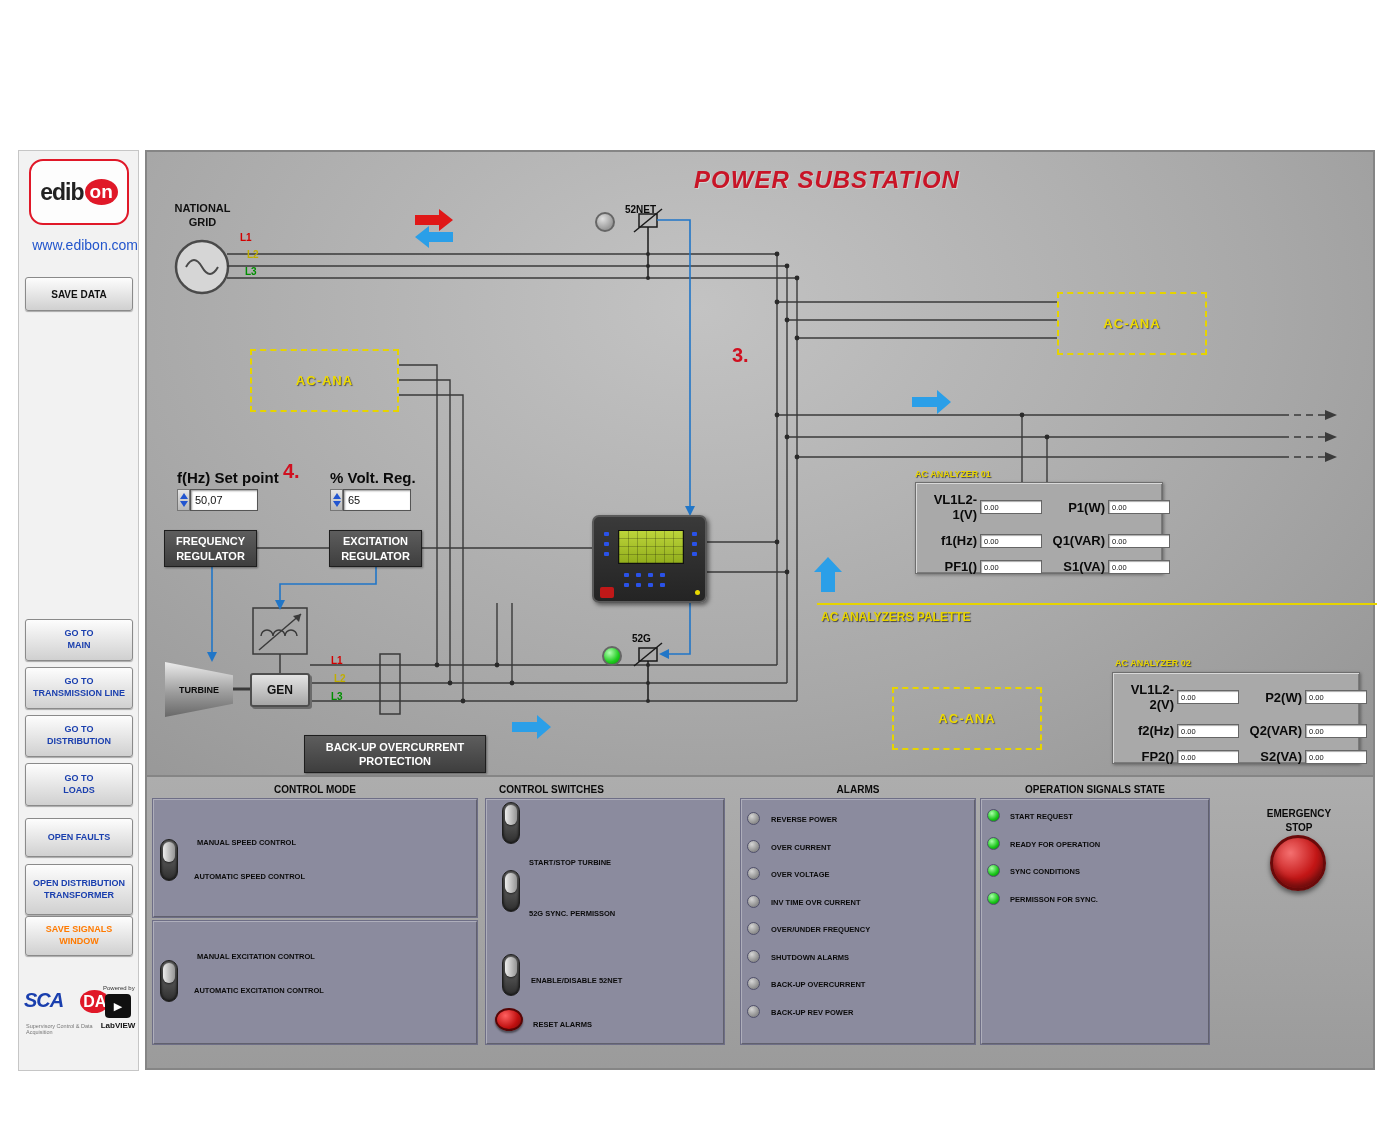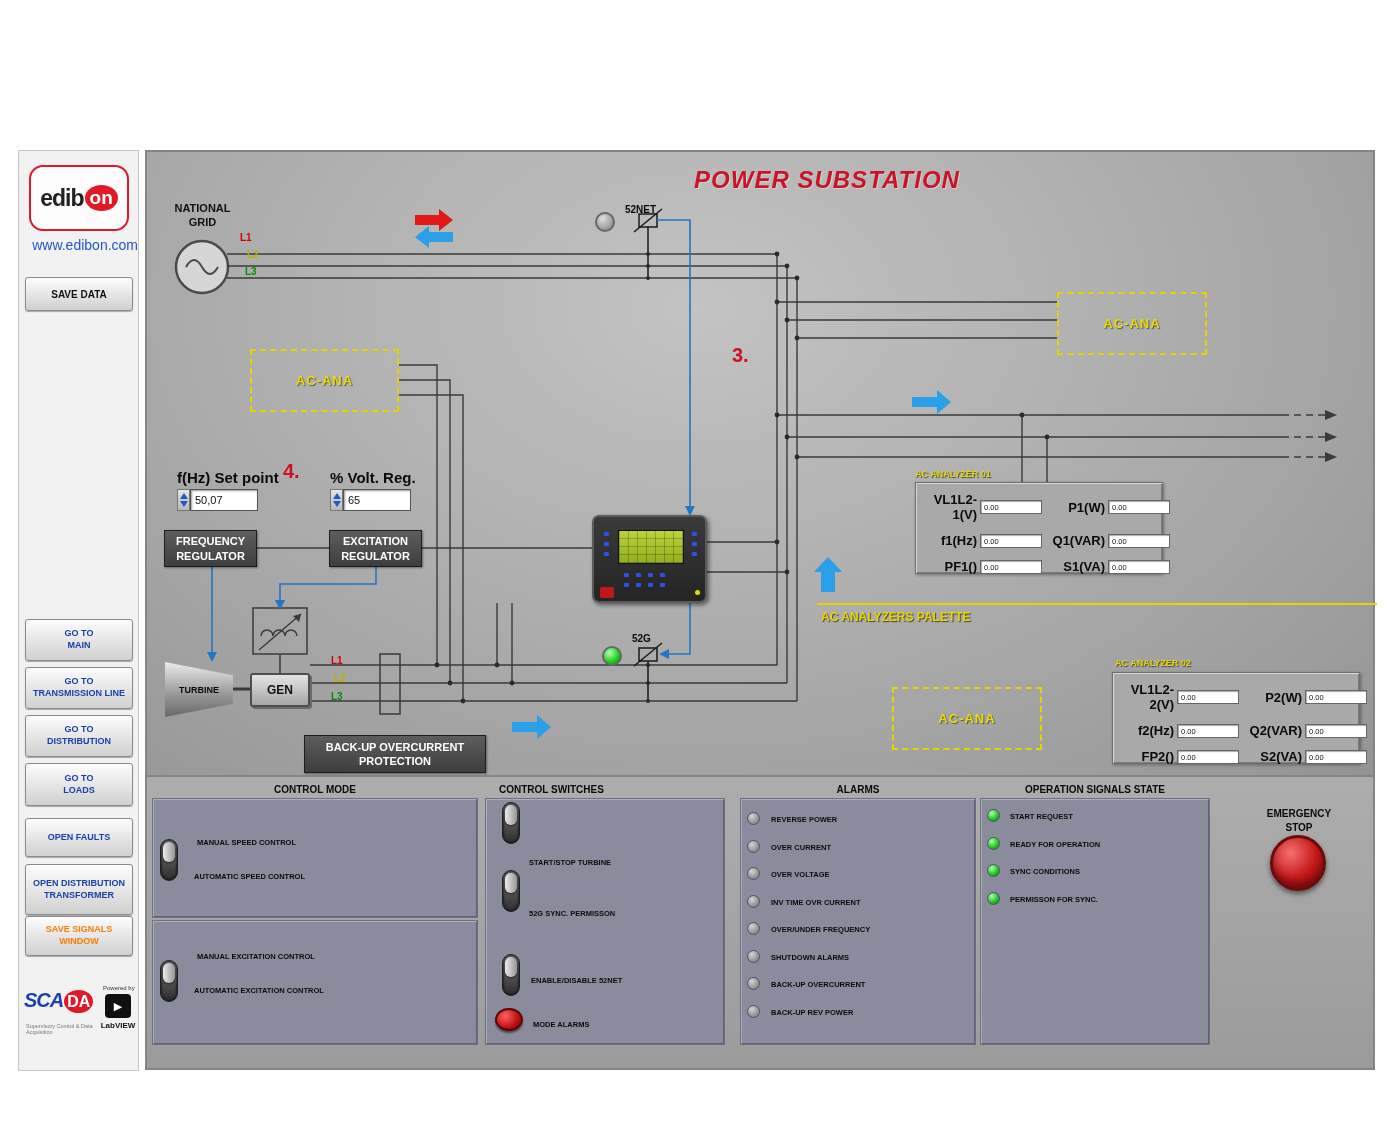--- a/index.html
+++ b/index.html
@@ -3,31 +3,31 @@
 <meta charset="utf-8">
 <style>
   *{margin:0;padding:0;box-sizing:border-box}
   html,body{background:#fff}
   body{font-family:"Liberation Sans",sans-serif;width:1393px;height:1125px;position:relative;overflow:hidden;color:#111}
   .abs{position:absolute}
   .pre{white-space:pre-line}
 
   
   #sidebar{left:18px;top:150px;width:121px;height:921px;background:#f2f2f2;border:1px solid #c6c6c6;position:absolute}
-  .logo-badge{left:10px;top:14px;width:100px;height:66px;border:2px solid #e01828;border-radius:14px;display:flex;align-items:center;justify-content:center;background:#fdfdfd}
+  .logo-badge{left:10px;top:8px;width:100px;height:66px;border:2px solid #e01828;border-radius:14px;display:flex;align-items:center;justify-content:center;background:#fdfdfd}
   .logo-prefix{font-size:23px;font-weight:bold;color:#222;letter-spacing:-1px}
   .logo-on{display:inline-block;background:#e01828;color:#fff;border-radius:50%;padding:2px 5px;font-size:19px;font-weight:bold;margin-left:1px}
   .website{top:86px;left:0;width:100%;text-align:right;font-size:14px;color:#2255cc}
   .btn{background:linear-gradient(#fdfdfd,#d0d0d0);border:1px solid #8a8a8a;border-radius:3px;box-shadow:0 1px 1px rgba(0,0,0,.3);display:flex;align-items:center;justify-content:center;text-align:center;cursor:pointer}
   .save{left:6px;top:126px;width:108px;height:34px;font-size:10px;font-weight:bold;color:#111}
   .nav{left:6px;width:108px;font-size:9px;font-weight:bold;color:#1a3fae;line-height:1.3;white-space:pre-line}
   .nav.orange{color:#ff7a00}
   .scada-wrap{left:5px;top:838px;width:76px}
   .scada-sca{font-size:20px;font-weight:bold;font-style:italic;color:#1a3fae;letter-spacing:-1px}
-  .scada-da{background:#e01828;color:#fff;border-radius:50%;font-size:16px;font-weight:bold;padding:3px 3px;margin-left:1px}
+  .scada-da{background:#e01828;color:#fff;border-radius:50%;font-size:16px;font-weight:bold;padding:3px 3px;margin-left:17px}
   .tagline{left:7px;top:872px;width:80px;font-size:5.5px;color:#777}
   .powered{left:84px;top:834px;font-size:6px;color:#333}
   .lv-box{left:86px;top:843px;width:26px;height:24px;background:#101010;border-radius:4px;color:#fff;display:flex;align-items:center;justify-content:center;font-size:11px}
   .lv-text{left:74px;top:870px;width:50px;text-align:center;font-size:8px;font-weight:bold;color:#111}
 
   
   #main{left:145px;top:150px;width:1230px;height:625px;background:radial-gradient(ellipse at 45% 25%,#c3c3c3,#a8a8a8 60%,#949494);border:2px solid #858585;border-bottom:none;position:absolute}
   #wiring{position:absolute;left:0;top:0}
   .title{left:440px;top:14px;width:480px;text-align:center;font-size:24px;font-weight:bold;font-style:italic;color:#c81426;letter-spacing:1px;text-shadow:1px 1px 0 rgba(255,255,255,.35)}
   .grid-label{font-size:11px;font-weight:bold;text-align:center;line-height:1.25}
@@ -384,21 +384,21 @@
   <div class="abs slabel" style="left:50px;top:175px">MANUAL EXCITATION CONTROL</div>
   <div class="abs slabel" style="left:47px;top:209px">AUTOMATIC EXCITATION CONTROL</div>
 
   <div class="abs toggle" style="left:355px;top:25px"></div>
   <div class="abs slabel" style="left:382px;top:81px">START/STOP TURBINE</div>
   <div class="abs toggle" style="left:355px;top:93px"></div>
   <div class="abs slabel" style="left:382px;top:132px">52G SYNC. PERMISSON</div>
   <div class="abs toggle" style="left:355px;top:177px"></div>
   <div class="abs slabel" style="left:384px;top:199px">ENABLE/DISABLE 52NET</div>
   <div class="abs redbtn" style="left:348px;top:231px"></div>
-  <div class="abs slabel" style="left:386px;top:243px">MODE ALARMS</div>
+  <div class="abs slabel" style="left:386px;top:243px">RESET ALARMS</div>
 
   <div class="abs led gray" style="left:600px;top:35px"></div>
   <div class="abs slabel" style="left:624px;top:38px">REVERSE POWER</div>
   <div class="abs led gray" style="left:600px;top:63px"></div>
   <div class="abs slabel" style="left:624px;top:66px">OVER CURRENT</div>
   <div class="abs led gray" style="left:600px;top:90px"></div>
   <div class="abs slabel" style="left:624px;top:93px">OVER VOLTAGE</div>
   <div class="abs led gray" style="left:600px;top:118px"></div>
   <div class="abs slabel" style="left:624px;top:121px">INV TIME OVR CURRENT</div>
   <div class="abs led gray" style="left:600px;top:145px"></div>

